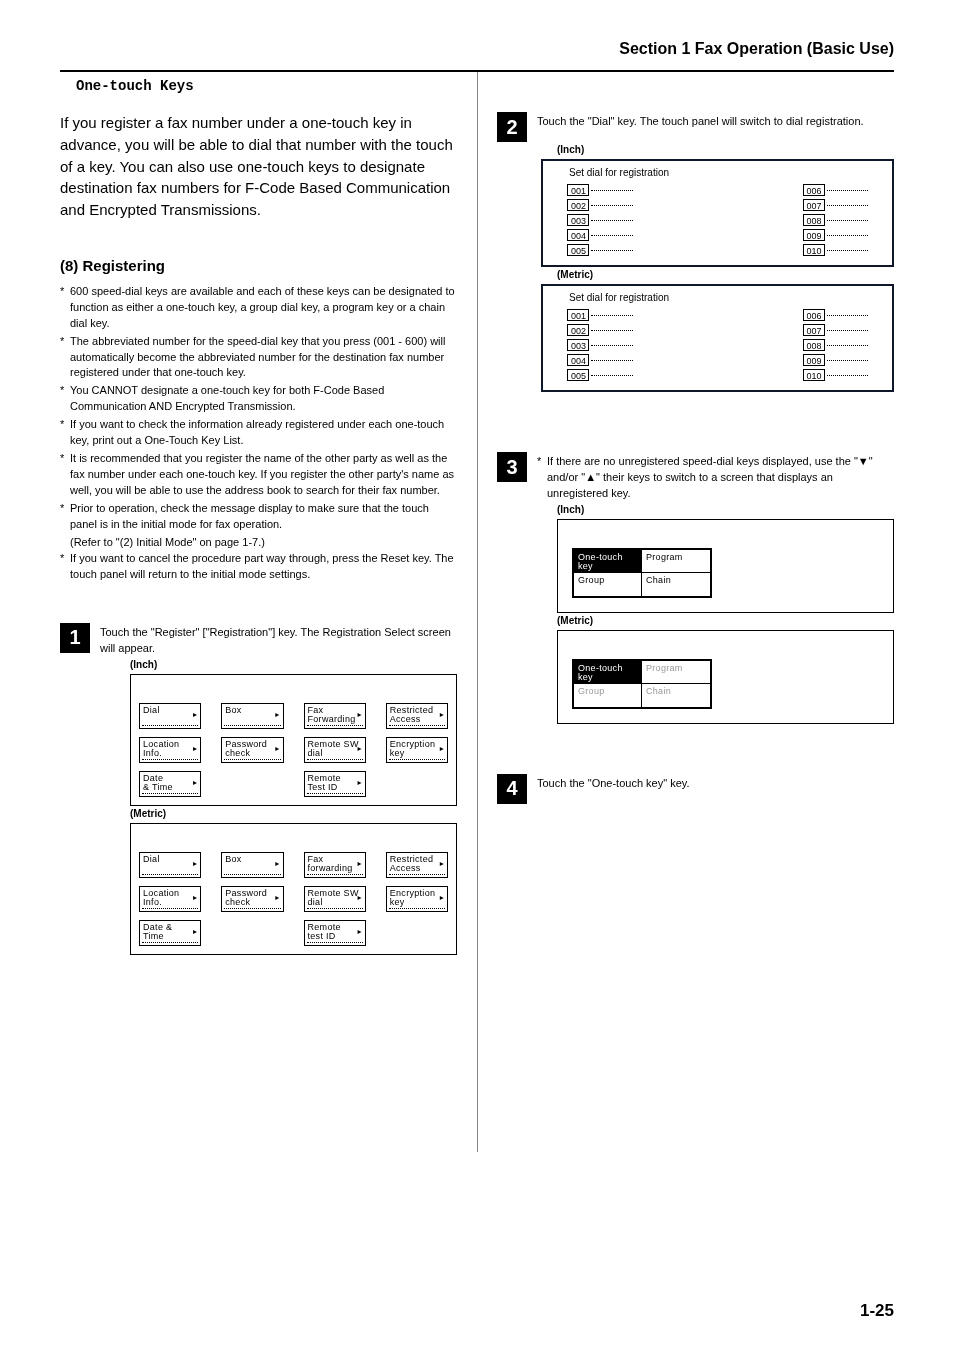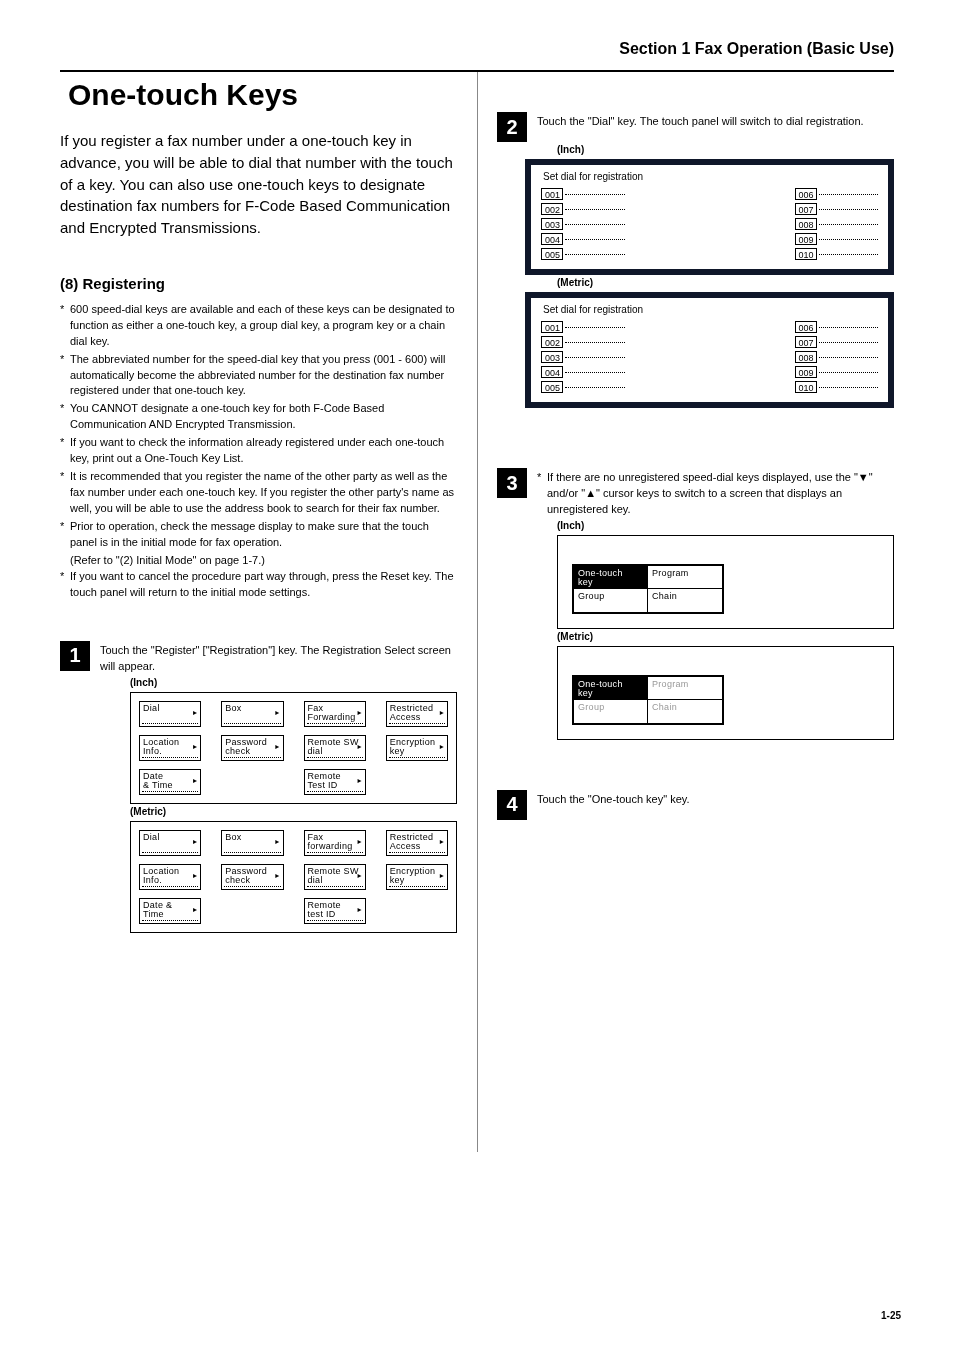--- a/index.html
+++ b/index.html
@@ -21,21 +21,21 @@
     padding-bottom: 12px;
   }
   .columns { display: flex; gap: 40px; }
   .col { flex: 1; position: relative; }
   .divider-vert {
     position: absolute;
     left: -20px; top: 0;
     width: 1px; height: 1080px;
     background: #888;
   }
-  h1 { font-size: 30px; font-weight: bold; margin: 6px 8px 18px; }
+  h1 { font-size: 14px; font-weight: bold; margin: 6px 16px 18px; font-family: Liberation Mono, monospace; }
   .intro { font-size: 15px; line-height: 1.45; margin-bottom: 36px; }
   h2 { font-size: 15px; font-weight: bold; margin-bottom: 10px; }
   .bullets { font-size: 11px; line-height: 1.45; }
   .bullets .item { display: flex; margin-bottom: 2px; }
   .bullets .item .ast { width: 10px; flex-shrink:0; }
   .bullets .indent { padding-left: 10px; }
   .step { display: flex; margin-top: 40px; }
   .col.right .step:first-child { margin-top: 0; }
   .step-badge {
     width: 30px; height: 30px;
@@ -52,20 +52,21 @@
   .col.right .figlabel { margin-left: 60px; }
   .figure {
     margin-left: 70px;
     border: 1px solid #000;
   }
   .fig-grid {
     display: grid;
     grid-template-columns: repeat(4, 1fr);
     gap: 8px 20px;
     padding: 8px 8px;
+    margin-top: 20px;
   }
   .fig-cell {
     border: 1px solid #000;
     height: 26px;
     font-size: 9px;
     line-height: 1.05;
     padding: 2px 3px 0;
     position: relative;
     letter-spacing: 0.3px;
   }
@@ -76,46 +77,46 @@
     border-bottom: 1px dotted #000;
   }
   .arrow {
     position: absolute;
     right: 2px; top: 0; bottom: 0;
     width: 6px;
     display:flex; align-items:center; justify-content:center;
     font-size: 8px;
   }
   
-  .fig2-wrap { margin-left: 28px; border:6px solid #0f172a; padding: 4px 10px 6px; }
+  .fig2-wrap { margin-left: 44px; border:2px solid #0f172a; padding: 4px 24px 6px; }
   .fig2-title { font-size: 10px; padding: 2px 0 6px 2px; }
   .fig2-list { display:flex; gap: 170px; }
   .fig2-col { flex:1; }
   .fig2-row { display:flex; align-items:center; margin-bottom:3px; }
   .fig2-tag {
     border:1px solid #000; font-size:9px; padding:0 2px; height:12px;
     line-height:12px; min-width:22px; text-align:right;
   }
   .fig2-line { flex:1; border-bottom:1px dotted #000; height:1px; margin-left:2px; }
   
   .fig3-wrap { margin-left: 60px; border:1px solid #000; padding: 28px 14px 14px; }
-  .fig3-inner { border:1px solid #000; width: 152px; }
+  .fig3-inner { border:1px solid #000; width: 140px; }
   .fig3-row { display:flex; }
   .fig3-cell {
     width:50%; border:1px solid #000; border-left:none;
     font-size:9px; line-height:1.05; padding:3px 4px; height:24px;
     letter-spacing:0.3px;
   }
   .fig3-cell:first-child { border-left:1px solid #000; }
   .fig3-cell.hl { background:#000; color:#fff; }
   .fig3-cell.dim { color:#999; }
   .fig3-row + .fig3-row .fig3-cell { border-top:none; }
   .page-num {
-    position:absolute; bottom:30px; right:53px;
-    font-weight:bold; font-size:10px;
+    position:absolute; bottom:30px; right:60px;
+    font-weight:bold; font-size:17px;
   }
 </style>
 </head>
 <body>
 
 <div class="section-header">Section 1  Fax Operation (Basic Use)</div>
 
 <div class="columns">
   <div class="col left">
     <h1>One-touch Keys</h1>
@@ -400,21 +401,21 @@
             </div>
           </div>
         </div>
     </div>
 
     <div class="step" style="margin-top:60px">
       <div class="step-badge">3</div>
       <div class="step-text">
         <div class="step-subnote">
             <span class="ast">*</span>
-            <span>If there are no unregistered speed-dial keys displayed, use the "▼" and/or "▲" cursor keys to switch to a screen that displays an unregistered key.</span>
+            <span>If there are no unregistered speed-dial keys displayed, use the "▼" and/or "▲" their keys to switch to a screen that displays an unregistered key.</span>
           </div>
       </div>
     </div>
 
     <div class="figlabel">(Inch)</div>
     <div class="fig3-wrap">
       <div class="fig3-inner">
         <div class="fig3-row">
           <div class="fig3-cell hl">
               <div>One-touch</div>

